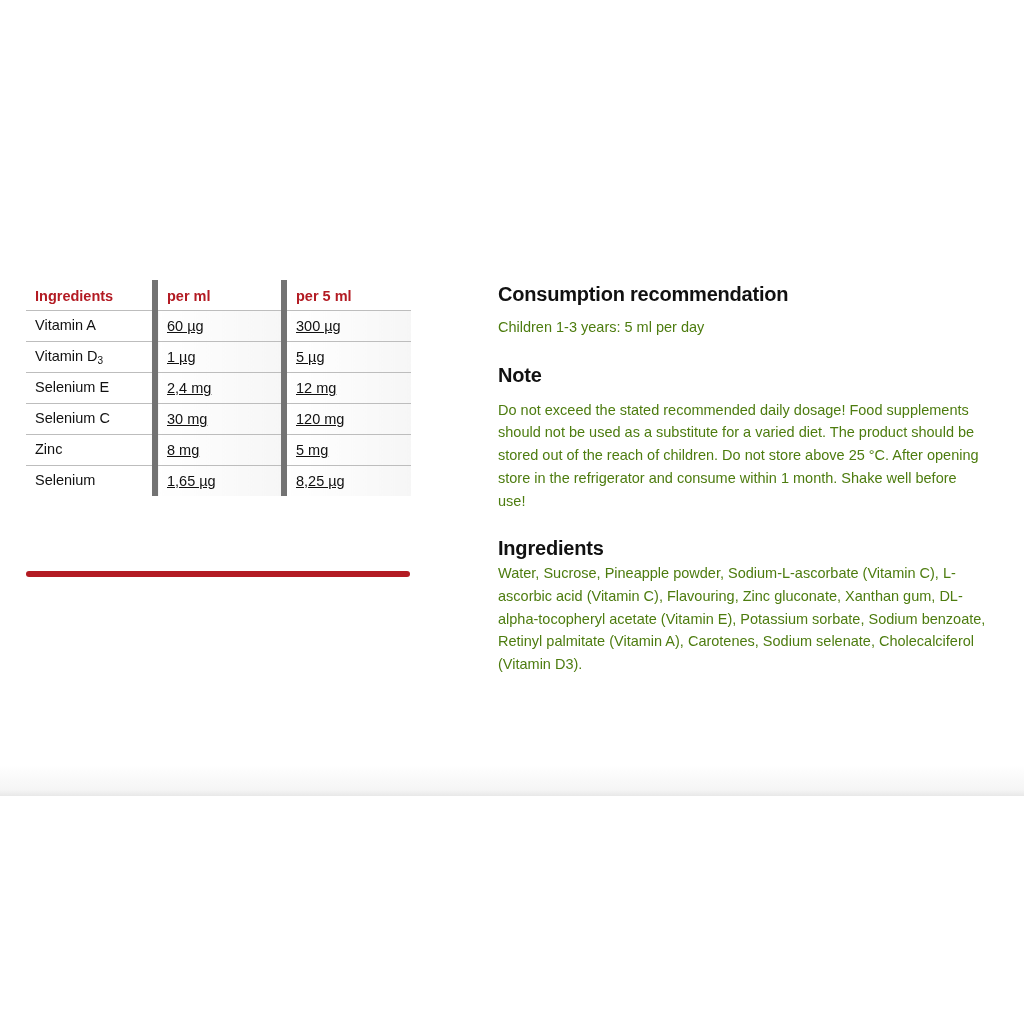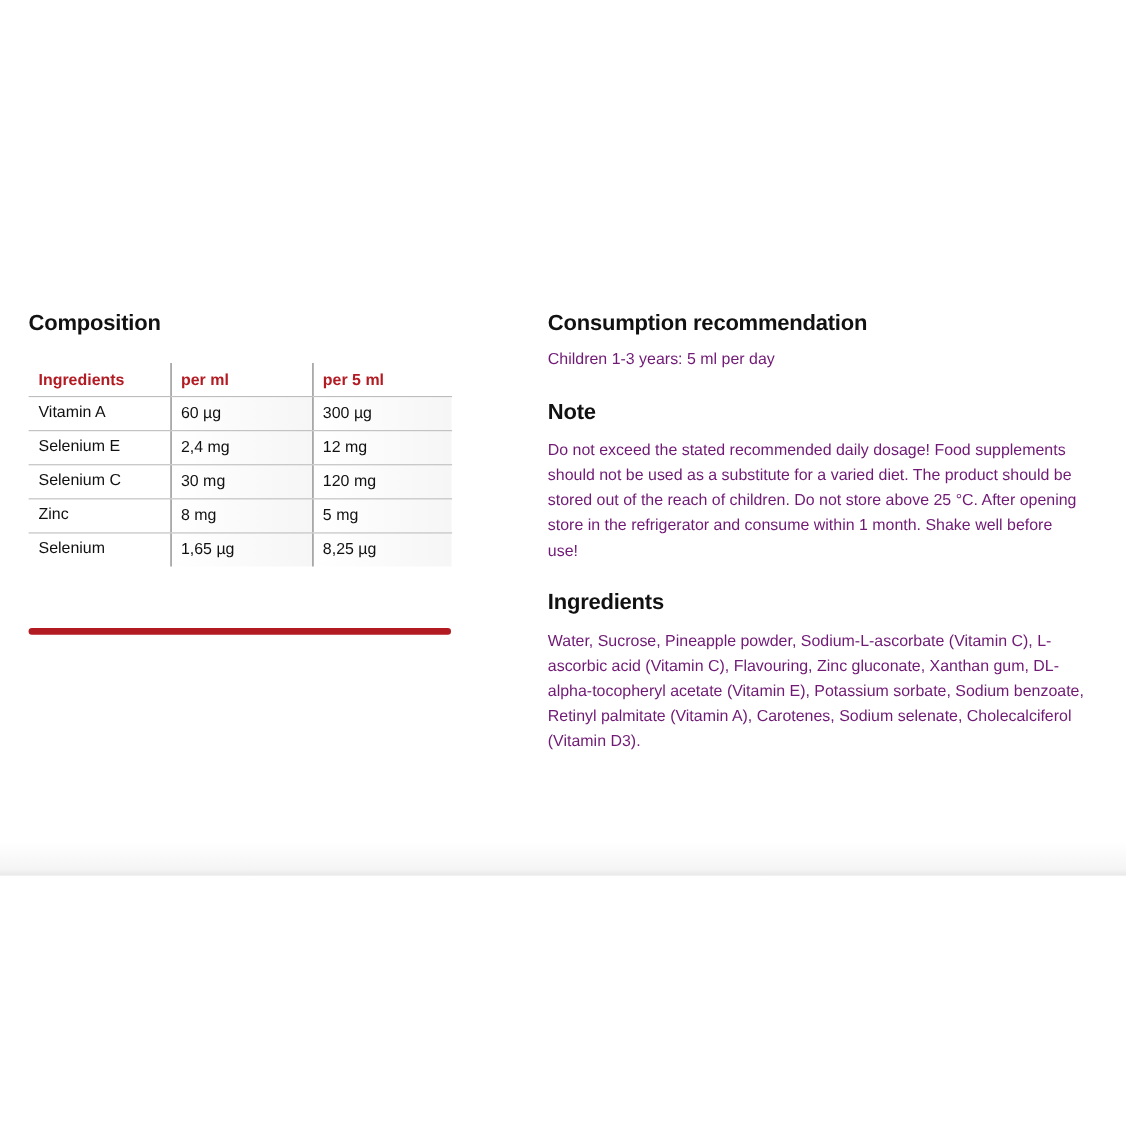--- a/index.html
+++ b/index.html
@@ -18,64 +18,69 @@
   th {
     color: #b31b23; font-weight: bold; text-align: left;
     padding: 8px 9px 6px 9px; height: 16px; border-bottom: 1px solid #bdbdbd;
   }
   td {
     text-align: left; padding: 0 9px; height: 30px;
     border-bottom: 1px solid #bdbdbd;
     margin-top: 36px;
   }
   tr:last-child td { border-bottom: none; }
-  th + th, td + td { border-left: 1px solid #737373; }
+  th + th, td + td { border-left: 6px solid #737373; }
   td:nth-child(2), td:nth-child(3) {
     background: linear-gradient(to right, #ffffff, #f6f6f6);
+    text-decoration: underline;
   }
   col.c1 { width: 129px; } col.c2 { width: 129px; } col.c3 { width: 127px; }
   sub { font-size: 10px; vertical-align: -3px; }
   .scrollbar {
     position: absolute; left: 26px; top: 571px; width: 384px; height: 6px;
     background: #b31b23; border-radius: 3px;
   }
-  .para { font-size: 14.5px; line-height: 22.7px; margin: 0; color: #701a75; }
+  .para { font-size: 14.5px; line-height: 22.7px; margin: 0; color: #4d7c0f; }
   .reco { margin-top: 8px; }
   .h-note { margin-top: 22px; }
   .note { margin-top: 10px; }
   .h-ingr { margin-top: 22px; }
-  .ingr { margin-top: 10px; }
+  .ingr { }
   .bottom-band {
     position: absolute; left: 0; top: 765px; width: 1024px; height: 31px;
     background: linear-gradient(to bottom, #ffffff, #f5f5f5 80%, #e8e8e8);
   }
 </style>
 </head>
 <body>
 
 <div class="left">
-  <h2 class="comp-title">Composition</h2>
   <table>
     <colgroup>
         <col class="c1">
         <col class="c2">
         <col class="c3">
       </colgroup>
     <thead>
       <tr>
         <th>Ingredients</th>
         <th>per ml</th>
         <th>per 5 ml</th>
       </tr>
     </thead>
     <tbody>
       <tr>
         <td><span>Vitamin A</span><sub></sub></td>
         <td>60 µg</td>
         <td>300 µg</td>
+      </tr>
+      <tr>
+        <td><span>Vitamin D</span><sub>3</sub></td>
+        <td>1 µg</td>
+        <td>5 µg</td>
       </tr>
       <tr>
         <td><span>Selenium E</span><sub></sub></td>
         <td>2,4 mg</td>
         <td>12 mg</td>
       </tr>
       <tr>
         <td><span>Selenium C</span><sub></sub></td>
         <td>30 mg</td>
         <td>120 mg</td>

